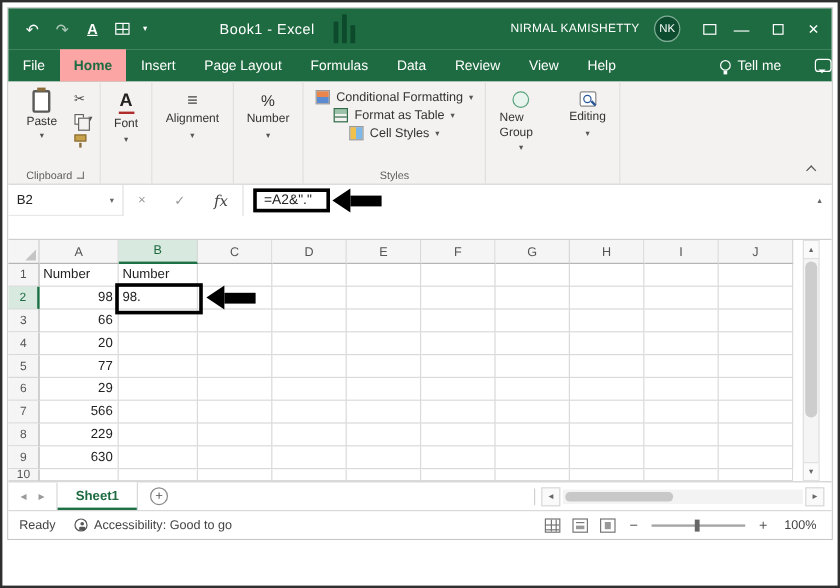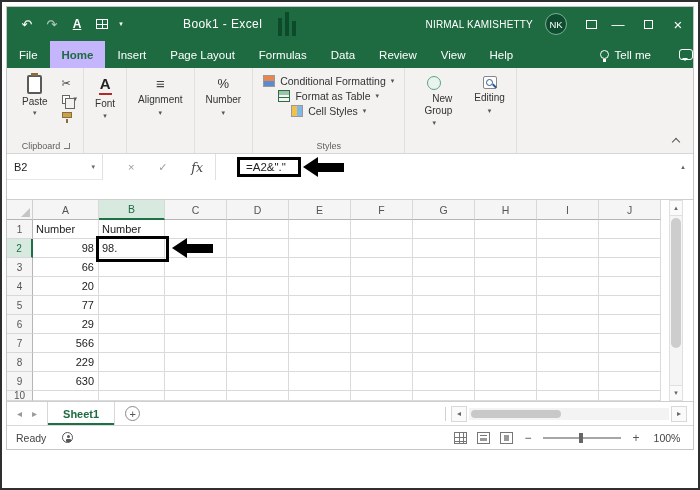--- a/index.html
+++ b/index.html
@@ -26,21 +26,21 @@
   .avatar { width:22px; height:22px; border-radius:50%; background:#0E4C30; border:1px solid #7fae96;
     display:flex; align-items:center; justify-content:center; font-size:9.5px; margin:0 12px; }
   .ropt { width:11px; height:9px; border:1px solid #fff; display:block; }
   .win { width:30px; height:34px; }
   .maxbox { width:9px; height:9px; border:1px solid #fff; display:block; }
   .closebtn { font-size:15px; }
 
   
   .tabrow { height:27px; background:#1E6B41; display:flex; align-items:stretch; color:#fff; }
   .tab { padding:0 12px; display:flex; align-items:center; font-size:11.5px; }
-  .tab.active { background:#c4b5fd; color:#1E6B41; font-weight:bold; }
+  .tab.active { background:#fca5a5; color:#1E6B41; font-weight:bold; }
   .tellme { margin-left:auto; display:flex; align-items:center; gap:6px; font-size:11.5px; padding-right:12px; }
   .bulb { width:9px; height:9px; border:1.5px solid #fff; border-radius:50%; position:relative; }
   .bulb::after { content:""; position:absolute; left:2px; bottom:-4px; width:3px; height:3px; background:#fff; }
   .comment-ic { width:14px; height:11px; border:1px solid #fff; border-radius:3px; position:relative; margin-left:16px; align-self:center; }
   .comment-ic::after { content:""; position:absolute; left:2px; bottom:-5px; border:3px solid transparent; border-top-color:#fff; }
 
   
   .ribbon { background:#f3f2f1; border-bottom:1px solid #d6d6d6; display:flex; position:relative; height:86px; padding-left:2px; }
   .rgroup { position:relative; border-right:1px solid #e2e0de; display:flex; flex-direction:column; align-items:center; padding:5px 6px 15px; }
   .rgroup-label { position:absolute; bottom:2px; left:0; right:0; display:flex; justify-content:center; align-items:center; gap:4px; font-size:9px; color:#605e5c; }
@@ -52,21 +52,21 @@
   .paste-label { font-size:10px; color:#333; }
   .mini-caret { font-size:7px; color:#555; }
   .smalls { display:flex; flex-direction:column; gap:4px; padding-top:4px; }
   .srow { display:flex; align-items:center; gap:4px; height:12px; }
   .cut-ic { font-size:11px; color:#444; line-height:1; }
   .copy-ic { width:8px; height:9px; border:1px solid #666; position:relative; background:#fff; }
   .copy-ic::after { content:""; position:absolute; left:2px; top:2px; width:8px; height:9px; border:1px solid #666; background:#f3f2f1; }
   .painter-ic { width:10px; height:6px; background:#c8a24a; border:1px solid #8a6d3b; position:relative; }
   .painter-ic::after { content:""; position:absolute; left:3px; top:6px; width:2px; height:4px; background:#8a6d3b; }
   .cg { display:flex; flex-direction:column; align-items:center; gap:3px; padding:3px 5px; }
-  .cg-label { font-size:10px; color:#333; text-align:right; line-height:1.15; }
+  .cg-label { font-size:10px; color:#333; text-align:left; line-height:1.15; }
   .font-a { font-size:15px; font-weight:bold; color:#222; border-bottom:2px solid #b02b2b; line-height:1.1; padding:0 1px; }
   .align-ic { font-size:15px; color:#444; line-height:1; }
   .pct { font-size:13px; color:#333; }
   .styles-body { display:flex; flex-direction:column; gap:3px; align-items:center; padding:2px 4px; }
   .stylerow { display:flex; align-items:center; gap:5px; font-size:10.5px; color:#333; }
   .cf-ic { width:12px; height:12px; border:1px solid #999; background:linear-gradient(180deg,#e8864b 0 50%,#5b8bd0 50% 100%); }
   .ft-ic { width:12px; height:12px; border:1px solid #2f6b47;
     background:linear-gradient(#9cc3a9 0 0) 0 0/100% 4px no-repeat,
                linear-gradient(#2f6b47 0 0) 0 6px/100% 1px no-repeat; }
   .cs-ic { width:12px; height:12px; border:1px solid #999; background:linear-gradient(90deg,#f0c24b 0 50%,#7db8e8 50% 100%); }
@@ -74,21 +74,21 @@
     background:linear-gradient(#2f6b47 0 0) 0 4px/100% 1px no-repeat,
                linear-gradient(#2f6b47 0 0) 0 8px/100% 1px no-repeat; }
   .edit-ic { width:14px; height:13px; border:1px solid #888; border-radius:2px; position:relative; background:#fff; }
   .edit-ic::before { content:""; position:absolute; left:2px; top:2px; width:5px; height:5px; border:1.5px solid #2b579a; border-radius:50%; }
   .edit-ic::after { content:""; position:absolute; left:8px; top:8px; width:5px; height:2px; background:#2b579a; transform:rotate(45deg); }
   .newgrp-ic { width:14px; height:14px; border-radius:50%; border:1.5px solid #5ba37f; background:#eaf4ee; }
   .rib-collapse { position:absolute; right:12px; bottom:8px; width:9px; height:9px; }
   .rib-collapse::before { content:""; position:absolute; left:1px; top:3px; width:5px; height:5px; border-top:1.5px solid #555; border-left:1.5px solid #555; transform:rotate(45deg); }
 
   
-  .fbar { height:26px; background:#fff; display:flex; align-items:stretch;gap:13px; }
+  .fbar { height:26px; background:#fff; display:flex; align-items:stretch; }
   .namebox { width:96px; display:flex; align-items:center; justify-content:space-between; padding:0 7px;
     border-right:1px solid #e0e0e0; border-bottom:1px solid #e8e8e8; font-size:11px; color:#222; }
   .nb-caret { font-size:7px; color:#666; }
   .fbtns { width:100px; display:flex; align-items:center; justify-content:space-around; border-right:1px solid #e0e0e0; }
   .fcancel, .fcheck { color:#999; font-size:11px; }
   .fx { font-family:"DejaVu Serif", serif; font-style:italic; font-size:12.5px; color:#444; }
   .farea { flex:1; display:flex; align-items:center; position:relative; }
   .fbox { margin-left:8px; border:3px solid #000; padding:1px 12px 1px 6px; font-size:11.5px; color:#222; background:#fff; }
   .black-arrow { display:flex; align-items:center; height:20px; margin-left:2px; }
   .ah { width:0; height:0; border-top:10px solid transparent; border-bottom:10px solid transparent; border-right:15px solid #000; }
@@ -514,20 +514,21 @@
             <span class="hs-thumb"></span>
           </span>
       <span class="hs-btn">▸</span>
     </div>
   </div>
 
   <div class="statusbar">
     <span class="sb-ready">Ready</span>
     <div class="acc">
       <span class="acc-ic"></span>
+      <span>Accessibility: Good to go</span>
     </div>
     <div class="sb-right">
       <span class="view-ic v1"></span>
       <span class="view-ic v2"></span>
       <span class="view-ic v3"></span>
       <span class="zoom-sign">−</span>
       <span class="zoom-track">
             <span class="zoom-thumb"></span>
           </span>
       <span class="zoom-sign">+</span>

